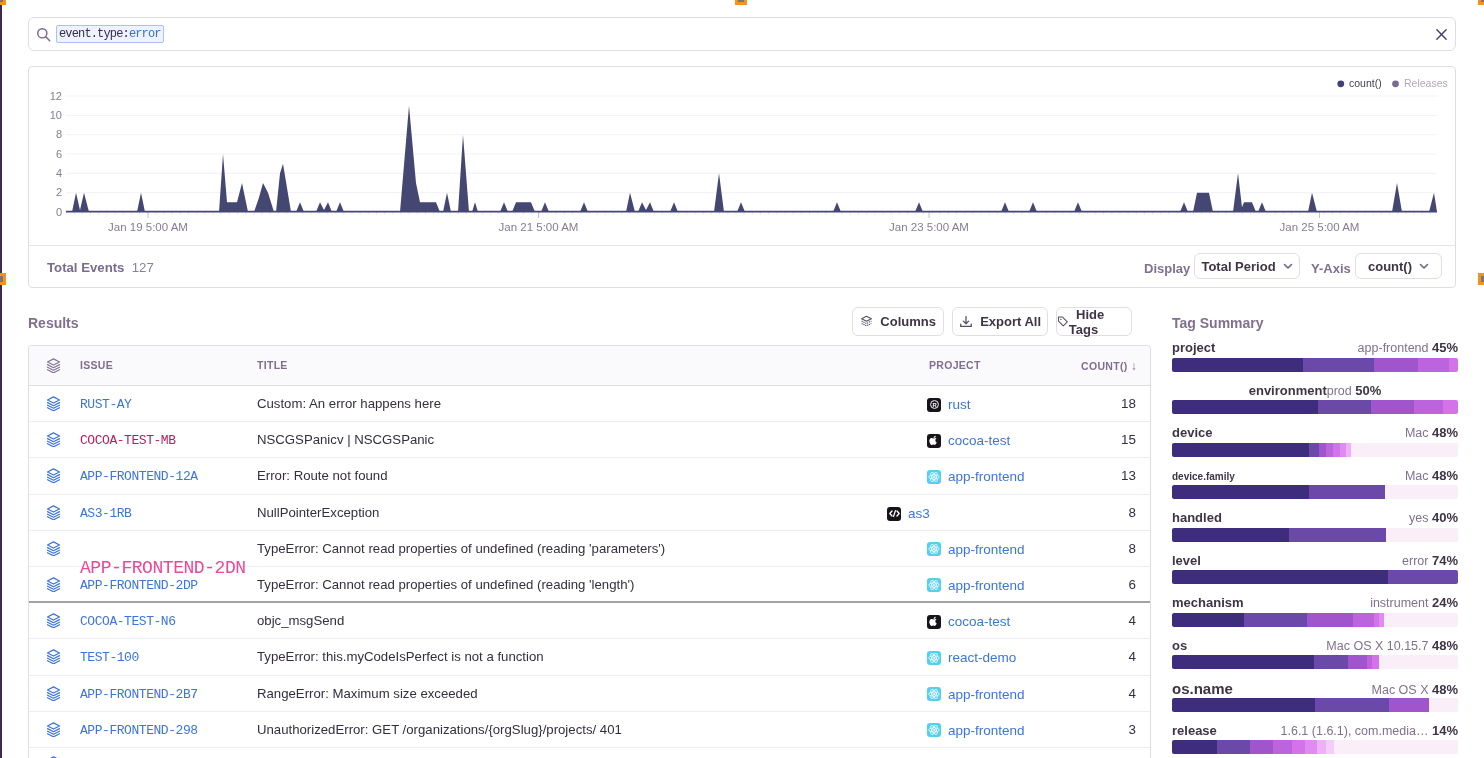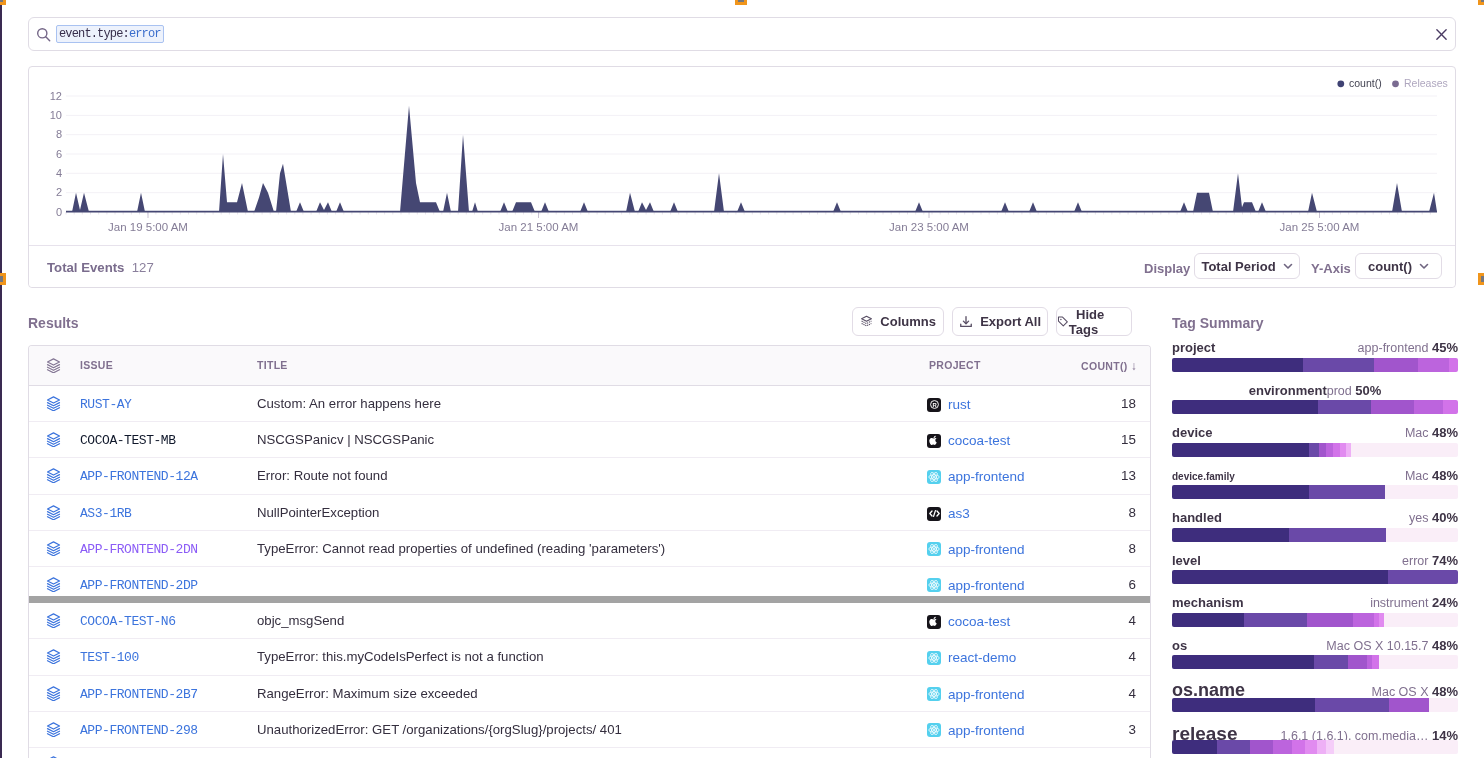--- a/index.html
+++ b/index.html
@@ -275,21 +275,21 @@
       </span>
 <span class="abs" style="right:14px;top:10px;font-size:13.4px;color:#342E3E">18</span>
 </div>
 <div style="height:36.2px;border-bottom:1px solid #F0ECF3;position:relative">
 <span class="abs" style="left:17px;top:10px"><svg width="15" height="15" viewBox="0 0 16 16" fill="none" stroke="#3C74DD" stroke-width="1.3" stroke-linejoin="round" stroke-linecap="round">
           <path d="M8 0.9 L14.4 4.2 L8 7.5 L1.6 4.2 Z"></path>
           <path d="M1.6 7.1 L8 10.4 L14.4 7.1"></path>
           <path d="M1.6 9.8 L8 13.1 L14.4 9.8"></path>
           <path d="M1.6 12.5 L8 15.8 L14.4 12.5"></path>
         </svg></span>
-<span class="abs" style="left:51px;top:11px;font-family:'Liberation Mono',monospace;font-size:13px;letter-spacing:-0.45px;color:#0f172a">COCOA-TEST-MB</span>
+<span class="abs" style="left:51px;top:11px;font-family:'Liberation Mono',monospace;font-size:13px;letter-spacing:-0.45px;color:#be185d">COCOA-TEST-MB</span>
 <span class="abs" style="left:228px;top:10px;font-size:13.2px;color:#342E3E">NSCGSPanicv | NSCGSPanic</span>
 <span class="abs" style="left:898px;top:11px;display:flex;align-items:center;gap:7px">
         <span class="pic" style="background:#16141A">
           <svg width="10" height="12" viewBox="0 0 24 28" fill="#fff">
             <path d="M16.2 1.2c.2 1.5-.4 2.9-1.3 4-.9 1.1-2.4 2-3.9 1.9-.2-1.4.5-2.9 1.3-3.8C13.2 2.2 14.8 1.3 16.2 1.2z"></path>
             <path d="M20.7 9.3c-1.2-1.5-3-2.4-4.7-2.4-2.2 0-3.1 1.1-4.7 1.1-1.6 0-2.8-1.1-4.7-1.1-1.9 0-3.9 1.2-5.1 3.2-1.8 3-.5 7.5 1.3 10.4.9 1.4 2 3 3.5 3 1.4-.1 1.9-.9 3.6-.9 1.7 0 2.1.9 3.6.9 1.5 0 2.4-1.4 3.3-2.8.7-1 1.3-2.2 1.7-3.4-2.1-.8-3.3-2.9-3.3-5 0-1.9 1-3.6 2.5-4.7z"></path>
           </svg>
         </span>
         <span style="font-size:13.5px;color:#3C74DD">cocoa-test</span>
       </span>
@@ -319,62 +319,63 @@
 </div>
 <div style="height:36.2px;border-bottom:1px solid #F0ECF3;position:relative">
 <span class="abs" style="left:17px;top:10px"><svg width="15" height="15" viewBox="0 0 16 16" fill="none" stroke="#3C74DD" stroke-width="1.3" stroke-linejoin="round" stroke-linecap="round">
           <path d="M8 0.9 L14.4 4.2 L8 7.5 L1.6 4.2 Z"></path>
           <path d="M1.6 7.1 L8 10.4 L14.4 7.1"></path>
           <path d="M1.6 9.8 L8 13.1 L14.4 9.8"></path>
           <path d="M1.6 12.5 L8 15.8 L14.4 12.5"></path>
         </svg></span>
 <span class="abs" style="left:51px;top:11px;font-family:'Liberation Mono',monospace;font-size:13px;letter-spacing:-0.45px;color:#3C74DD">AS3-1RB</span>
 <span class="abs" style="left:228px;top:10px;font-size:13.2px;color:#342E3E">NullPointerException</span>
-<span class="abs" style="left:898px;top:11px;display:flex;align-items:flex-end;gap:7px">
+<span class="abs" style="left:858px;top:11px;display:flex;align-items:flex-end;gap:7px">
         <span class="pic" style="background:#16141A">
           <svg width="11" height="9" viewBox="0 0 20 14" fill="none" stroke="#fff" stroke-width="2.4" stroke-linecap="round" stroke-linejoin="round">
             <path d="M5.5 2.5 L1.5 7 L5.5 11.5"></path>
             <path d="M14.5 2.5 L18.5 7 L14.5 11.5"></path>
             <path d="M11.7 1.8 L8.3 12.2"></path>
           </svg>
         </span>
         <span style="font-size:13.5px;color:#3C74DD">as3</span>
       </span>
 <span class="abs" style="right:14px;top:10px;font-size:13.4px;color:#342E3E">8</span>
 </div>
 <div style="height:36.2px;border-bottom:1px solid #F0ECF3;position:relative">
 <span class="abs" style="left:17px;top:10px"><svg width="15" height="15" viewBox="0 0 16 16" fill="none" stroke="#3C74DD" stroke-width="1.3" stroke-linejoin="round" stroke-linecap="round">
           <path d="M8 0.9 L14.4 4.2 L8 7.5 L1.6 4.2 Z"></path>
           <path d="M1.6 7.1 L8 10.4 L14.4 7.1"></path>
           <path d="M1.6 9.8 L8 13.1 L14.4 9.8"></path>
           <path d="M1.6 12.5 L8 15.8 L14.4 12.5"></path>
         </svg></span>
-<span class="abs" style="left:51px;top:11px;font-family:'Liberation Mono',monospace;font-size:13px;letter-spacing:-0.45px;color:#8b5cf6">APP-FRONTEND-2DN</span>
+<span class="abs" style="left:51px;top:27px;font-family:'Liberation Mono',monospace;font-size:18px;letter-spacing:-0.45px;color:#ec4899">APP-FRONTEND-2DN</span>
 <span class="abs" style="left:228px;top:10px;font-size:13.2px;color:#342E3E">TypeError: Cannot read properties of undefined (reading 'parameters')</span>
 <span class="abs" style="left:898px;top:11px;display:flex;align-items:center;gap:7px">
         <span class="pic" style="background:#54D0EE">
           <svg width="12" height="12" viewBox="0 0 24 24" fill="none" stroke="#fff" stroke-width="1.5">
             <ellipse cx="12" cy="12" rx="10.3" ry="4.2"></ellipse>
             <ellipse cx="12" cy="12" rx="10.3" ry="4.2" transform="rotate(60 12 12)"></ellipse>
             <ellipse cx="12" cy="12" rx="10.3" ry="4.2" transform="rotate(120 12 12)"></ellipse>
             <circle cx="12" cy="12" r="1.9" fill="#fff" stroke="none"></circle>
           </svg>
         </span>
         <span style="font-size:13.5px;color:#3C74DD">app-frontend</span>
       </span>
 <span class="abs" style="right:14px;top:10px;font-size:13.4px;color:#342E3E">8</span>
 </div>
-<div style="height:36.2px;border-bottom:7px solid #a3a3a3;position:relative">
+<div style="height:36.2px;border-bottom:2px solid #a3a3a3;position:relative">
 <span class="abs" style="left:17px;top:10px"><svg width="15" height="15" viewBox="0 0 16 16" fill="none" stroke="#3C74DD" stroke-width="1.3" stroke-linejoin="round" stroke-linecap="round">
           <path d="M8 0.9 L14.4 4.2 L8 7.5 L1.6 4.2 Z"></path>
           <path d="M1.6 7.1 L8 10.4 L14.4 7.1"></path>
           <path d="M1.6 9.8 L8 13.1 L14.4 9.8"></path>
           <path d="M1.6 12.5 L8 15.8 L14.4 12.5"></path>
         </svg></span>
 <span class="abs" style="left:51px;top:11px;font-family:'Liberation Mono',monospace;font-size:13px;letter-spacing:-0.45px;color:#3C74DD">APP-FRONTEND-2DP</span>
+<span class="abs" style="left:228px;top:10px;font-size:13.2px;color:#342E3E">TypeError: Cannot read properties of undefined (reading 'length')</span>
 <span class="abs" style="left:898px;top:11px;display:flex;align-items:center;gap:7px">
         <span class="pic" style="background:#54D0EE">
           <svg width="12" height="12" viewBox="0 0 24 24" fill="none" stroke="#fff" stroke-width="1.5">
             <ellipse cx="12" cy="12" rx="10.3" ry="4.2"></ellipse>
             <ellipse cx="12" cy="12" rx="10.3" ry="4.2" transform="rotate(60 12 12)"></ellipse>
             <ellipse cx="12" cy="12" rx="10.3" ry="4.2" transform="rotate(120 12 12)"></ellipse>
             <circle cx="12" cy="12" r="1.9" fill="#fff" stroke="none"></circle>
           </svg>
         </span>
         <span style="font-size:13.5px;color:#3C74DD">app-frontend</span>
@@ -575,33 +576,33 @@
       <div class="hseg" style="width:49.5%;background:#3E2D7D"></div>
       <div class="hseg" style="width:12.1%;background:#6A49A8"></div>
       <div class="hseg" style="width:6.6%;background:#A155CC"></div>
       <div class="hseg" style="width:1.8%;background:#BC64DD"></div>
       <div class="hseg" style="width:2.4%;background:#D273E9"></div>
       <div class="hseg" style="flex:1;background:#FAEEF8"></div>
     </div>
 </div>
 <div class="abs" style="left:1172px;top:680.0px;width:286px">
 <div style="display:flex;justify-content:space-between;align-items:baseline;height:13px">
-<span style="font-size:18px;font-weight:bold;color:#3E3446">os.name</span>
+<span style="font-size:15px;font-weight:bold;color:#3E3446">os.name</span>
 <span style="font-size:12.5px;color:#80708F">Mac OS X <b style="color:#3E3446;font-size:13px">48%</b></span>
 </div>
 <div style="margin-top:4.5px;height:14px;border-radius:2px;overflow:hidden;display:flex">
       <div class="hseg" style="width:49.9%;background:#3E2D7D"></div>
       <div class="hseg" style="width:25.9%;background:#6A49A8"></div>
       <div class="hseg" style="width:14.2%;background:#A155CC"></div>
       <div class="hseg" style="flex:1;background:#FAEEF8"></div>
     </div>
 </div>
 <div class="abs" style="left:1172px;top:722.5px;width:286px">
 <div style="display:flex;justify-content:space-between;align-items:baseline;height:13px">
-<span style="font-size:19px;font-weight:bold;color:#3E3446">release</span>
+<span style="font-size:13px;font-weight:bold;color:#3E3446">release</span>
 <span style="font-size:12.5px;color:#80708F">1.6.1 (1.6.1), com.media… <b style="color:#3E3446;font-size:13px">14%</b></span>
 </div>
 <div style="margin-top:4.5px;height:14px;border-radius:2px;overflow:hidden;display:flex">
       <div class="hseg" style="width:15.8%;background:#3E2D7D"></div>
       <div class="hseg" style="width:11.6%;background:#6A49A8"></div>
       <div class="hseg" style="width:7.9%;background:#A155CC"></div>
       <div class="hseg" style="width:6.6%;background:#BC64DD"></div>
       <div class="hseg" style="width:4.6%;background:#D273E9"></div>
       <div class="hseg" style="width:4.1%;background:#E18BF0"></div>
       <div class="hseg" style="width:3.1%;background:#EEB0F6"></div>

